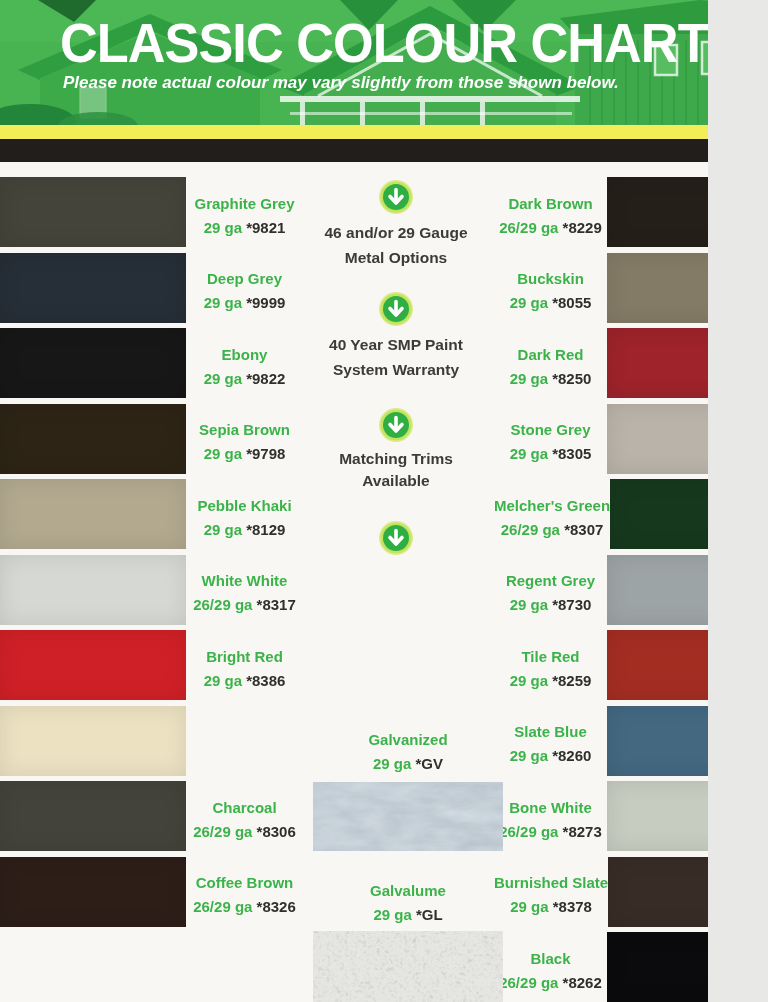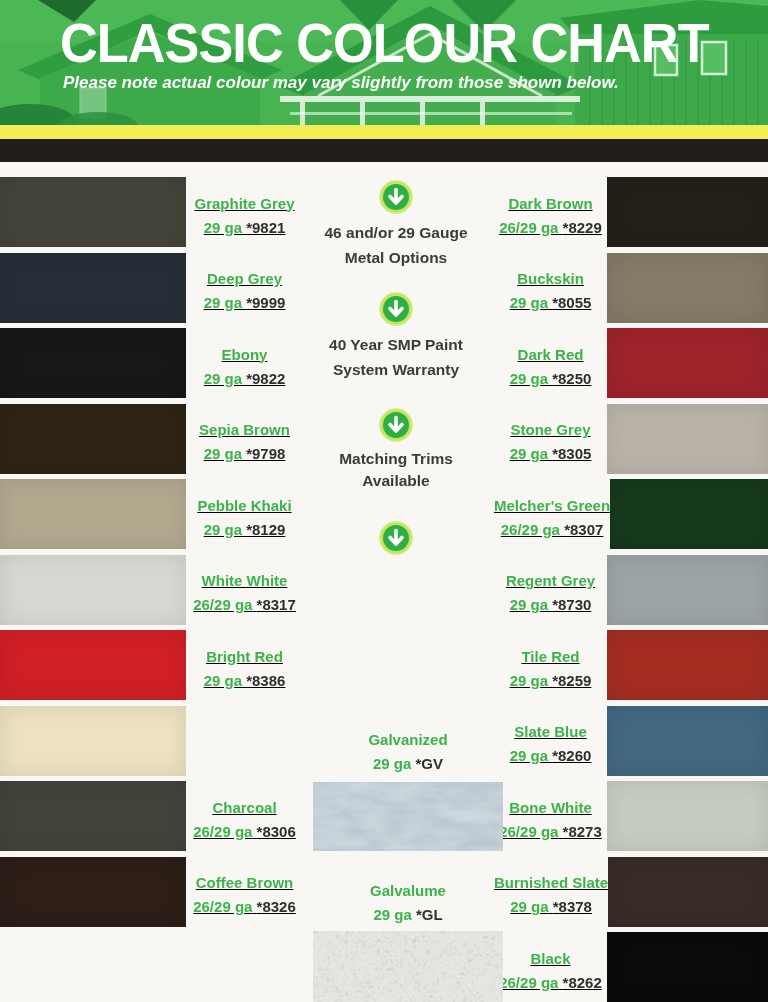--- a/index.html
+++ b/index.html
@@ -1,18 +1,18 @@
 <!DOCTYPE html>
 <html><head>
 <meta charset="utf-8">
 <style>
   :root{ --green:#3cb34a; --dark:#2e2e2b; }
   html,body{margin:0;padding:0;background:#e8e8e6;}
   .page{
-    position:relative; width:768px; height:1002px; overflow:hidden;
+    position:relative; width:708px; height:1002px; overflow:hidden;
     background:#f8f7f3; font-family:"Liberation Sans", sans-serif;
   }
   
   .header{position:absolute;top:0;left:0;width:768px;height:125px;overflow:hidden;background:#47b351;}
   .house{position:absolute;top:0;left:0;width:768px;height:125px;}
   .title{
     position:absolute; top:11px; left:60px; color:#fff;
     font-size:55px; font-weight:700; letter-spacing:-1px; white-space:nowrap;
     transform:scaleX(.95); transform-origin:left top;
   }
@@ -20,21 +20,21 @@
     position:absolute; top:73px; left:63px; color:#fff;
     font-size:17px; font-weight:700; font-style:italic; white-space:nowrap;
   }
   .stripe-yellow{position:absolute;top:125px;left:0;width:768px;height:14px;background:#f3ee57;}
   .stripe-black{position:absolute;top:139px;left:0;width:768px;height:23px;background:#211e1b;}
 
   
   .col{position:absolute;top:162px;display:flex;flex-direction:column;gap:5.5px;padding-top:15px;}
   .col-left{left:0;width:303px;}
   .col-right{left:494px;width:274px;}
-  .row{display:flex;height:70px;flex:none;text-decoration:underline;}
+  .row{display:flex;height:70px;flex:none;}
   .swatch{height:70px;flex:none;box-shadow:inset 0 0 22px rgba(0,0,0,.10);}
   .row-l .swatch{width:186px;}
   .row-r .swatch{width:161px;}
   .lbl{
     flex:1; display:flex; flex-direction:column; justify-content:center; align-items:center;
     text-align:center; padding-top:7px; line-height:24px; white-space:nowrap;
   }
   .name{color:var(--green);font-weight:700;font-size:15px;}
   .gauge{font-size:15px;font-weight:700;}
   .gauge .ga{color:var(--green);}

